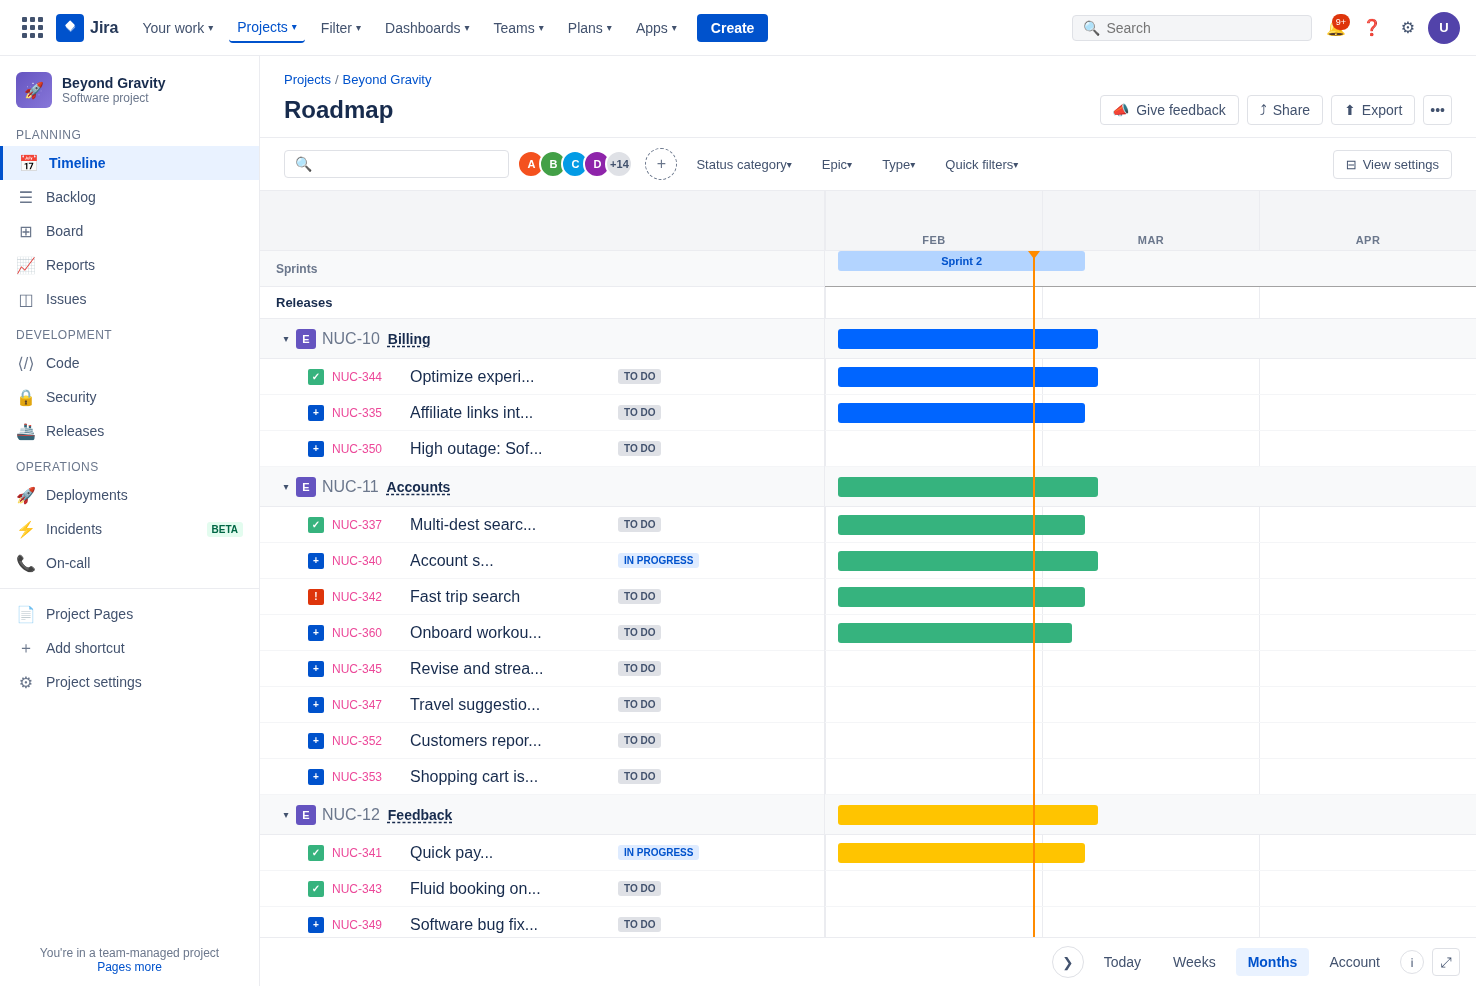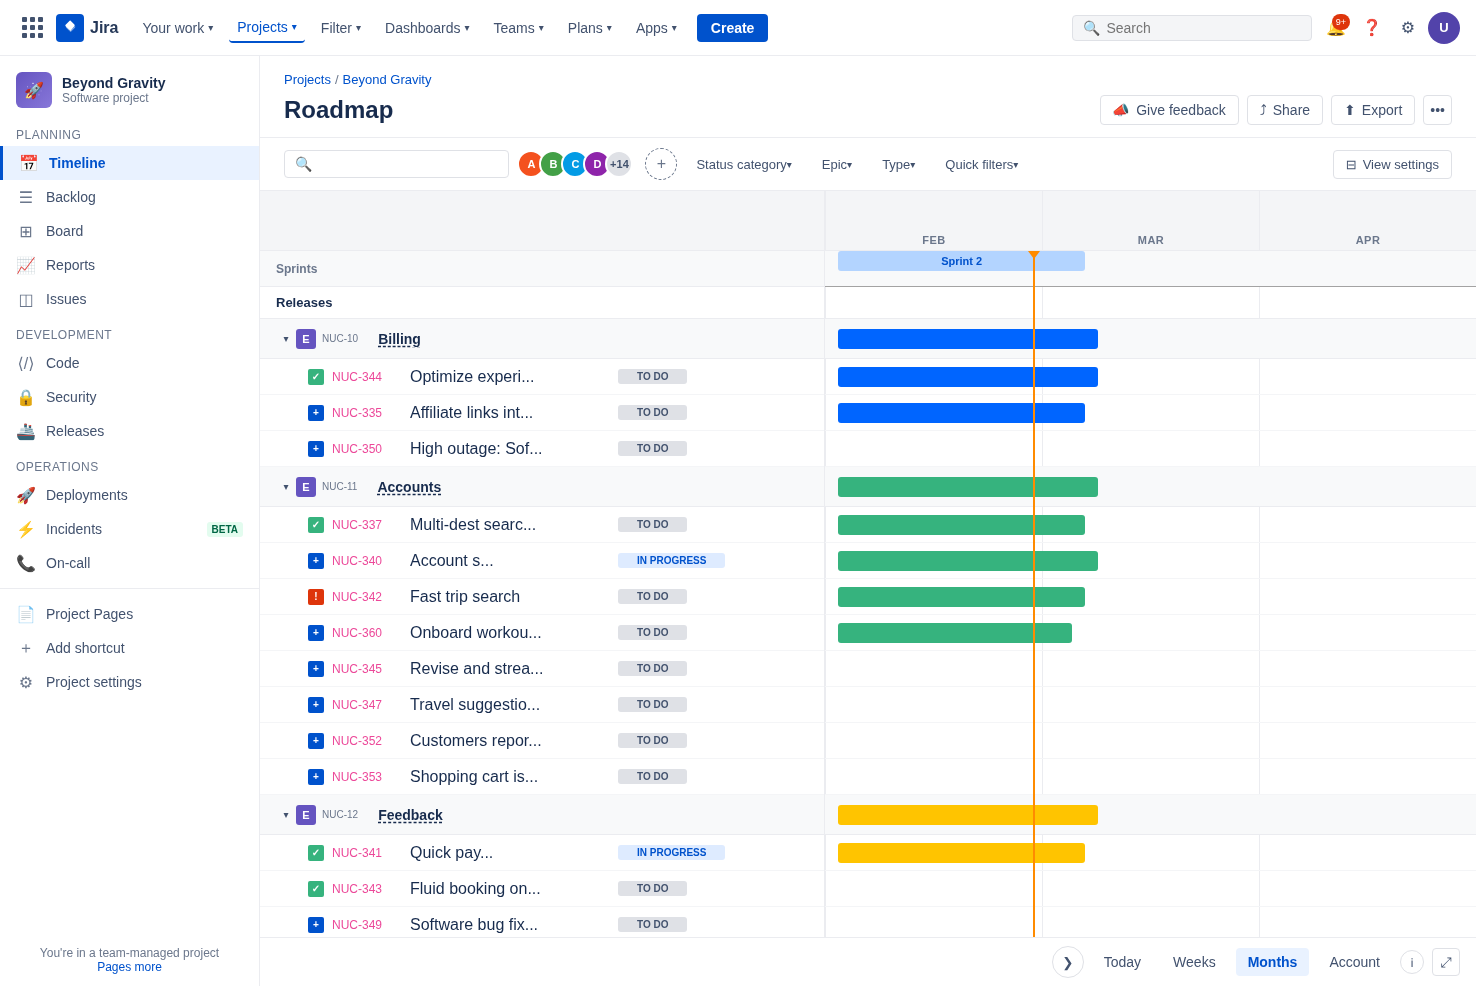--- a/index.html
+++ b/index.html
@@ -96,32 +96,32 @@
 
     
     .releases-row { height: 32px; background: #fff; border-bottom: 1px solid #ebecf0; display: flex; align-items: center; padding: 0 16px; font-size: 13px; font-weight: 600; color: #172b4d; }
 
     
     .epic-row { display: flex; flex-direction: column; }
     .epic-header { display: flex; align-items: center; height: 40px; padding: 0 8px 0 16px; cursor: pointer; background: #f8f9fa; border-bottom: 1px solid #ebecf0; }
     .epic-expand { width: 20px; height: 20px; display: flex; align-items: center; justify-content: center; font-size: 10px; color: #42526e; }
     .epic-icon { width: 20px; height: 20px; border-radius: 3px; display: flex; align-items: center; justify-content: center; margin-right: 6px; font-size: 11px; font-weight: 700; color: #fff; flex-shrink: 0; }
     .epic-icon.purple { background: #6554c0; }
-    .epic-id { font-size: 10px; color: #6b778c; margin-right: 20px; }
+    .epic-id { font-size: 16px; color: #6b778c; margin-right: 8px; }
     .epic-name { font-size: 14px; font-weight: 600; color: #172b4d; }
     .epic-underline { text-decoration: underline; text-decoration-style: dashed; text-underline-offset: 2px; }
 
     .issue-row { display: flex; align-items: center; height: 36px; padding: 0 8px 0 48px; border-bottom: 1px solid #f4f5f7; cursor: pointer; }
     .issue-type-icon { width: 16px; height: 16px; border-radius: 2px; display: flex; align-items: center; justify-content: center; font-size: 10px; font-weight: 700; color: #fff; margin-right: 8px; flex-shrink: 0; }
     .issue-type-icon.story { background: #36b37e; }
     .issue-type-icon.task { background: #0052cc; }
     .issue-type-icon.bug { background: #de350b; }
     .issue-id { font-size: 12px; color: #ec4899; margin-right: 8px; min-width: 70px; }
     .issue-name { font-size: 16px; color: #172b4d; flex: 1; overflow: hidden; text-overflow: ellipsis; white-space: nowrap; max-width: 200px; }
-    .status-badge { font-size: 10px; font-weight: 700; padding: 2px 19px; border-radius: 3px; margin-left: 8px; white-space: nowrap; }
+    .status-badge { font-size: 10px; font-weight: 700; padding: 2px 6px; border-radius: 3px; margin-left: 8px; white-space: nowrap; }
     .status-todo { background: #dfe1e6; color: #42526e; }
     .status-inprogress { background: #deebff; color: #0052cc; }
     .gantt-row { height: 36px; display: flex; align-items: center; border-bottom: 1px solid #f4f5f7; position: relative; }
     .gantt-epic-row { height: 40px; background: #f8f9fa; border-bottom: 1px solid #ebecf0; display: flex; align-items: center; position: relative; }
     .gantt-releases-row { height: 32px; border-bottom: 1px solid #ebecf0; }
     .gantt-sprints-row { height: 36px; background: #f8f9fa; border-bottom: 1px solid #a3a3a3; }
     .gantt-bar { height: 20px; border-radius: 3px; position: absolute; display: flex; align-items: center; }
     .gantt-bar.blue { background: #0065ff; }
     .gantt-bar.green { background: #36b37e; }
     .gantt-bar.yellow { background: #ffc400; }

